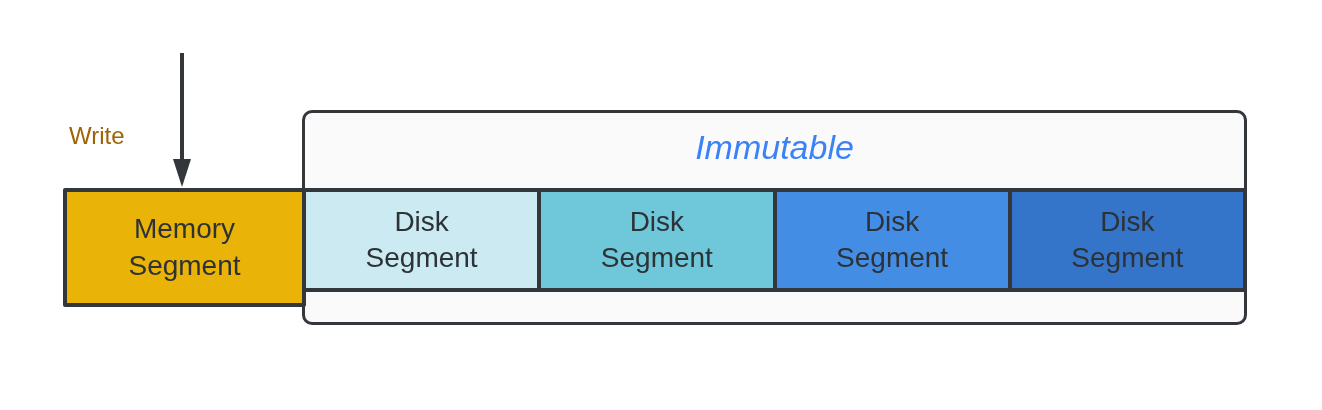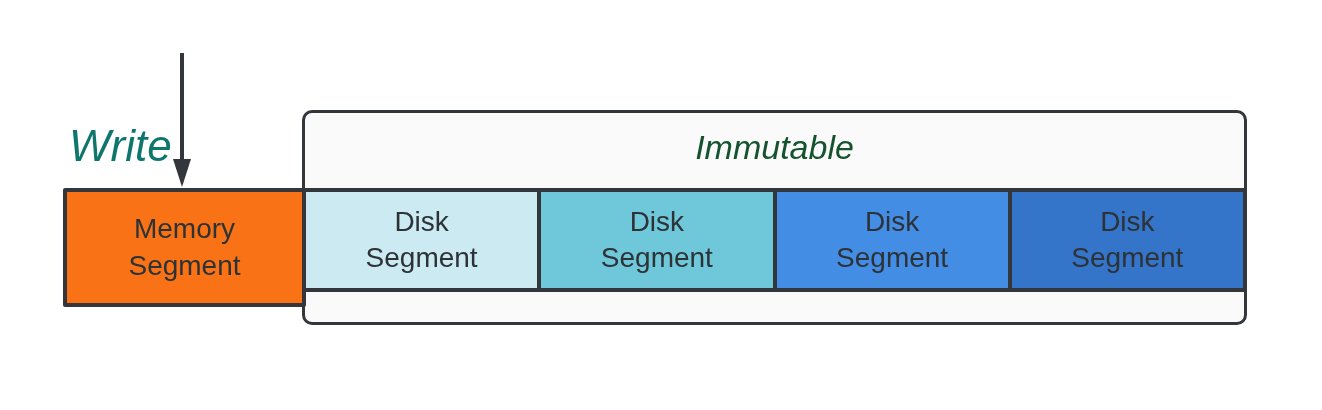--- a/index.html
+++ b/index.html
@@ -12,23 +12,22 @@
     position: relative;
     width: 1322px;
     height: 410px;
     background: #ffffff;
     overflow: hidden;
   }
   .write-label {
     position: absolute;
     left: 69px;
     top: 124px;
-    font-size: 44px;
-    font-style: italic;
-    color: #0f766e;
+    font-size: 24px;
+    color: #a16207;
     line-height: 1;
     white-space: nowrap;
   }
   .arrow {
     position: absolute;
     left: 0;
     top: 0;
   }
   .arrow-line {
     position: absolute;
@@ -60,21 +59,21 @@
     background: #fafafa;
   }
   .immutable-label {
     position: absolute;
     left: 0;
     right: 0;
     top: 17px;
     text-align: center;
     font-size: 34px;
     font-style: italic;
-    color: #14532d;
+    color: #3b82f6;
     line-height: 1;
   }
   .segment {
     display: flex;
     align-items: center;
     justify-content: center;
     text-align: center;
     box-sizing: border-box;
     border: 4px solid #33373b;
     color: #2d3236;
@@ -118,21 +117,21 @@
 
   <div class="arrow">
     <div class="arrow-line"></div>
     <div class="arrow-head"></div>
   </div>
 
   <div class="immutable-container" style="background: rgb(250, 250, 250);">
     <div class="immutable-label">Immutable</div>
   </div>
 
-  <div class="segment memory-segment" style="background: #f97316;">
+  <div class="segment memory-segment" style="background: #eab308;">
     <span class="seg-label">Memory
 Segment</span>
   </div>
 
   <div class="disk-row">
     <div class="segment" style="background: rgb(203, 234, 242);">
       <span class="seg-label">Disk
 Segment</span>
     </div>
     <div class="segment" style="background: rgb(111, 200, 218);">

